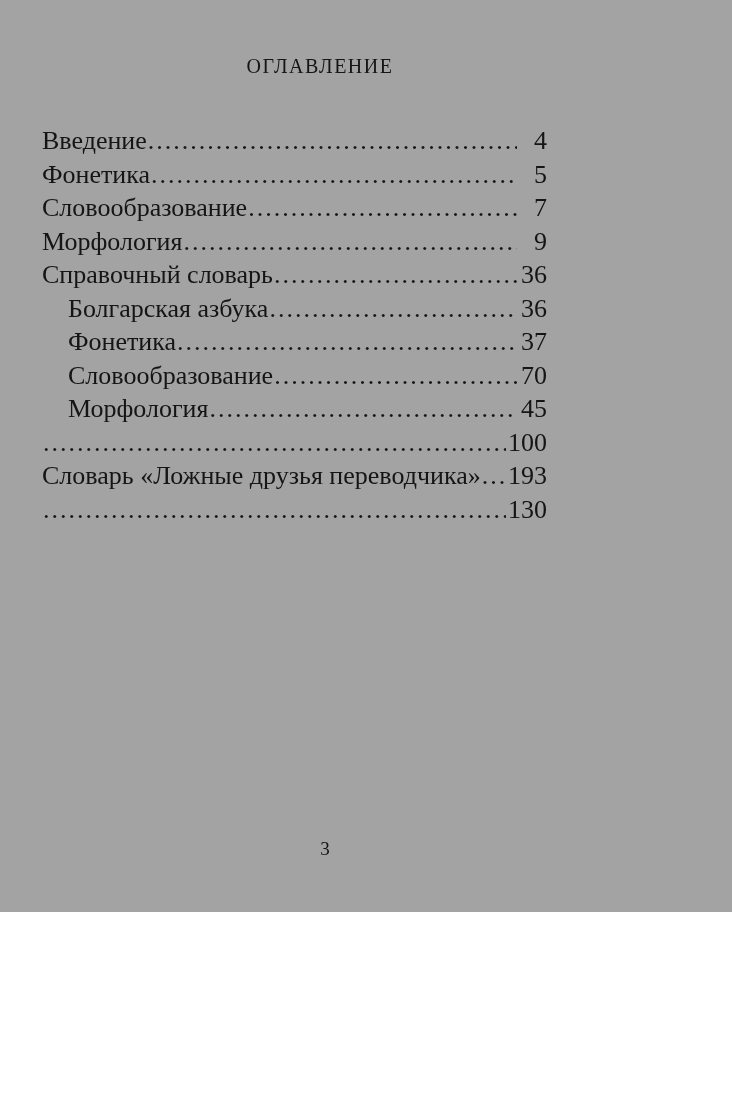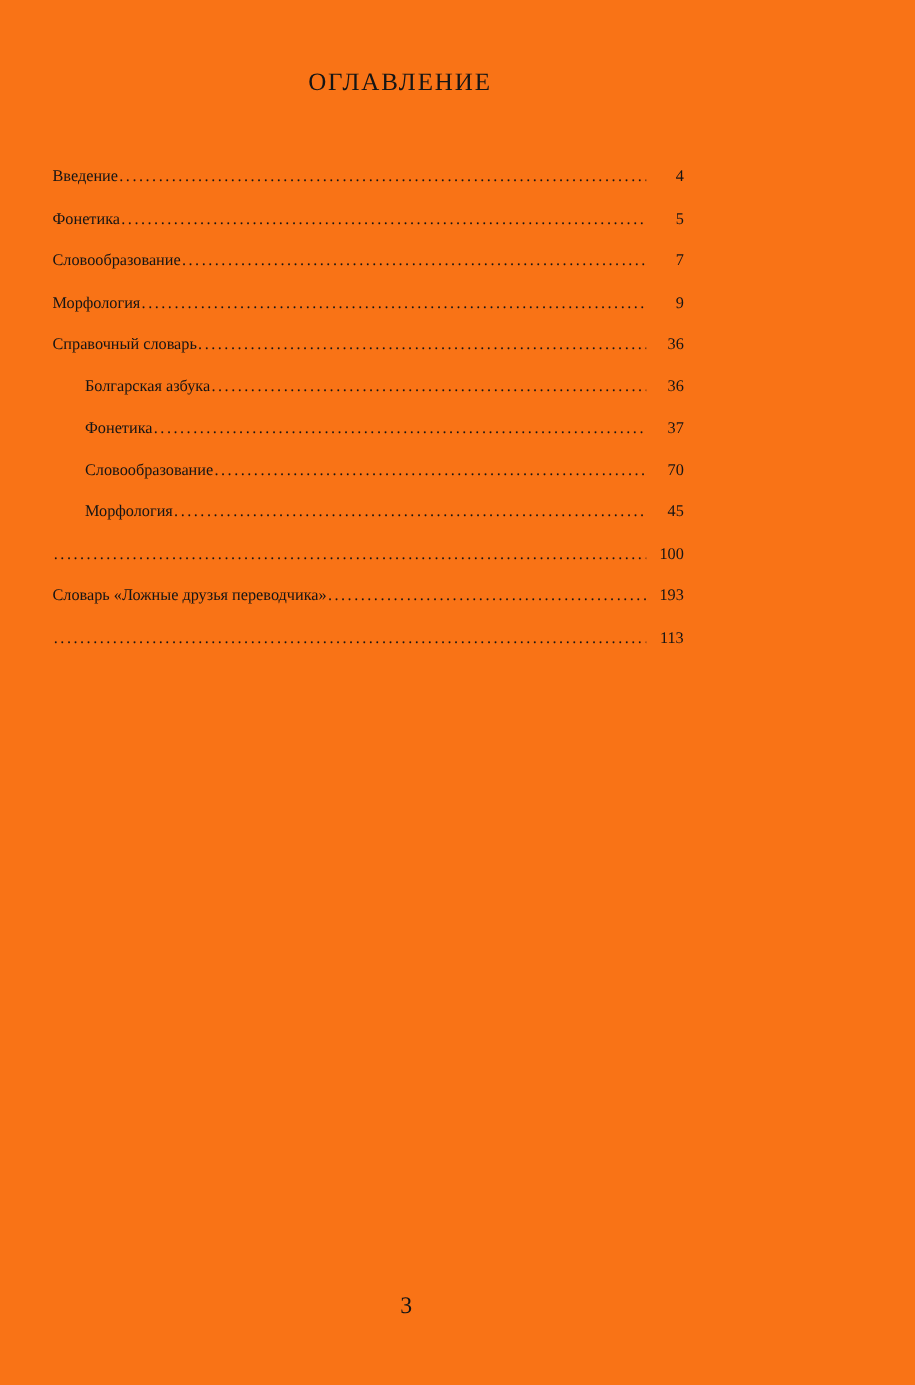--- a/index.html
+++ b/index.html
@@ -3,22 +3,22 @@
 <meta charset="utf-8">
 <style>
   html, body {
     margin: 0;
     padding: 0;
     background: #ffffff;
   }
   .page {
     position: relative;
     width: 732px;
-    height: 1108px;
-    background: #f97316;
+    height: 912px;
+    background: #a3a3a3;
     color: #151515;
     font-family: "Liberation Serif", serif;
     overflow: hidden;
     text-decoration: underline;
   }
   .title {
     position: absolute;
     top: 55px;
     left: 0;
     width: 640px;          
@@ -29,21 +29,21 @@
   }
   .toc {
     position: absolute;
     top: 124px;
     left: 42px;
     width: 505px;
   }
   .toc-row {
     display: flex;
     align-items: center;
-    font-size: 13px;
+    font-size: 26px;
     line-height: 33.5px;
     white-space: nowrap;
   }
   .toc-row.indent-1 {
     padding-left: 26px;
   }
   .toc-label {
     flex: 0 0 auto;
   }
   .toc-dots {
@@ -123,19 +123,19 @@
         <span class="toc-dots">................................................................................................................................................................</span>
         <span class="toc-page">100</span>
       </div>
       <div class="toc-row">
         <span class="toc-label">Словарь «Ложные друзья переводчика»</span>
         <span class="toc-dots">................................................................................................................................................................</span>
         <span class="toc-page">193</span>
       </div>
       <div class="toc-row">
         <span class="toc-dots">................................................................................................................................................................</span>
-        <span class="toc-page">113</span>
+        <span class="toc-page">130</span>
       </div>
     </div>
 
   <div class="footer-page-number">3</div>
 
 </div>
 
 </body></html>

